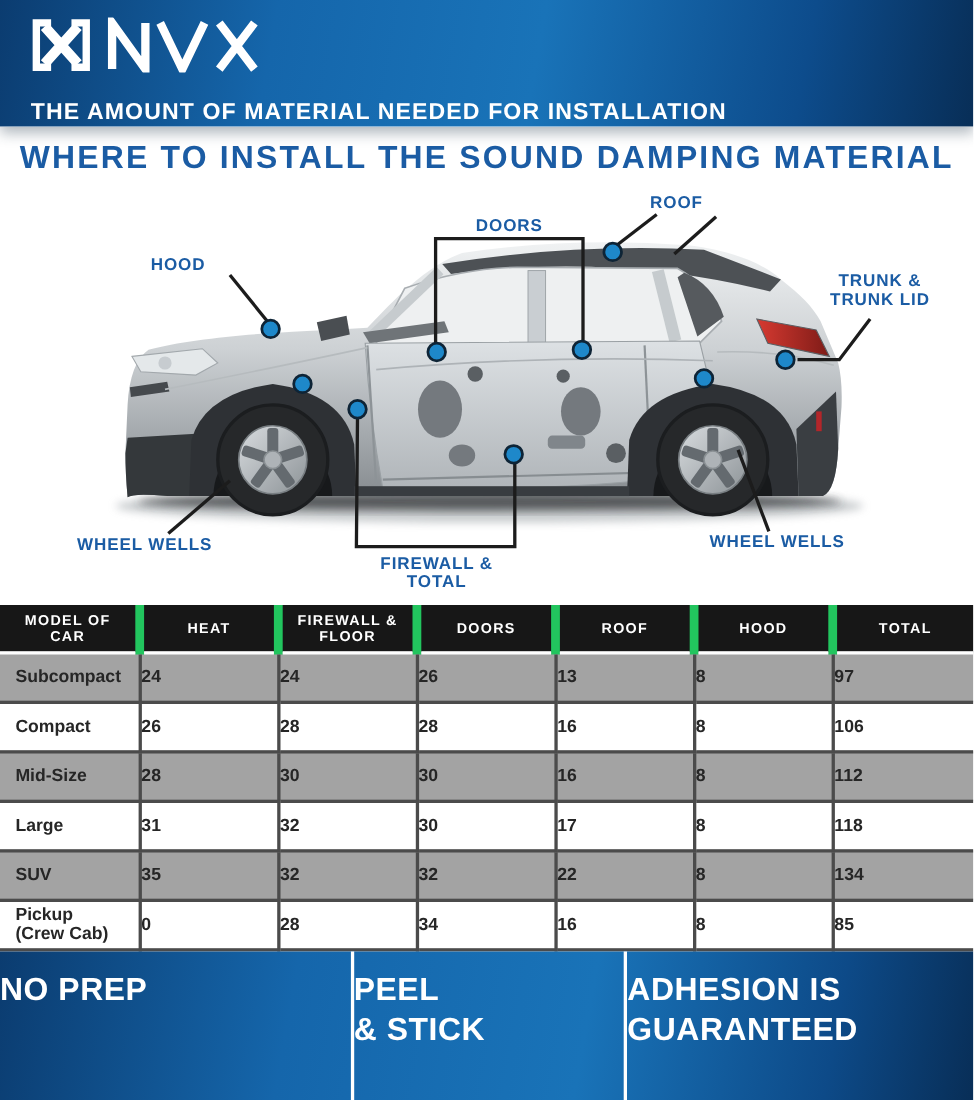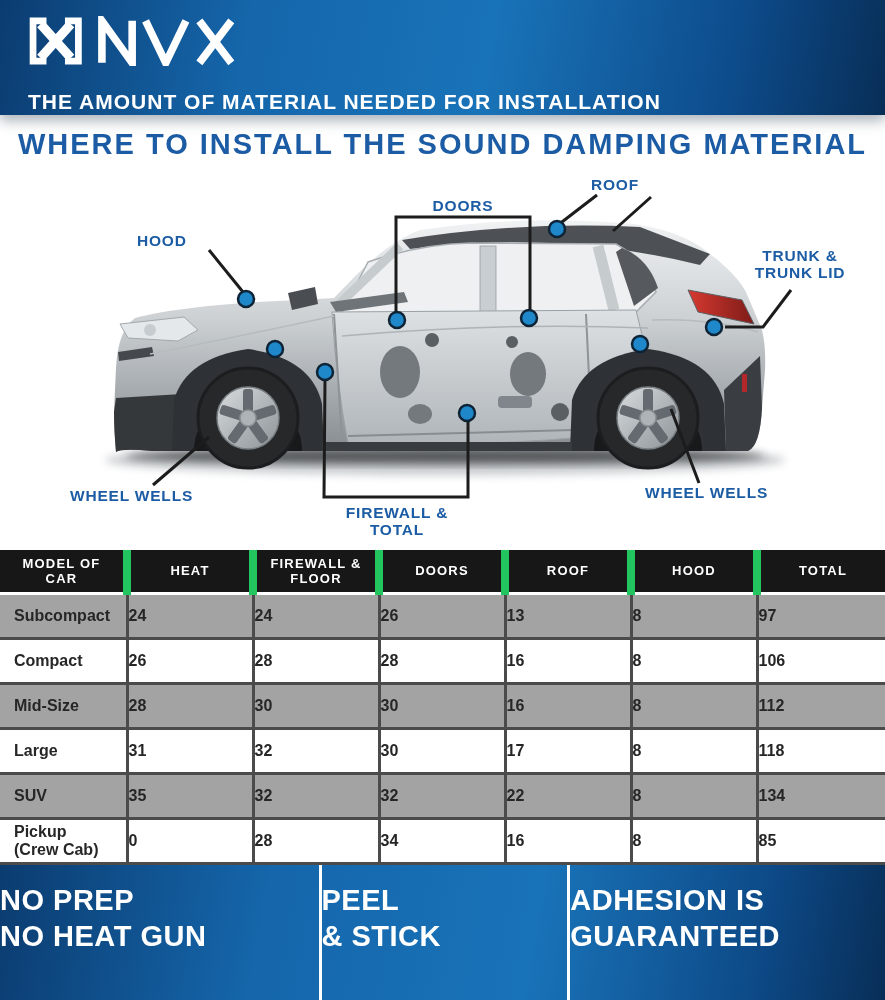--- a/index.html
+++ b/index.html
@@ -319,21 +319,20 @@
         <td>16</td>
         <td>8</td>
         <td>85</td>
       </tr>
     </tbody>
   </table>
 
   <div class="footer">
     <div class="footer-item fi-1">
       <span class="ln">NO PREP</span>
-      <span class="ln">NO HEAT GUN</span>
     </div>
     <div class="footer-item fi-2">
       <span class="ln">PEEL</span>
       <span class="ln">&amp; STICK</span>
     </div>
     <div class="footer-item fi-3">
       <span class="ln">ADHESION IS</span>
       <span class="ln">GUARANTEED</span>
     </div>
   </div>

